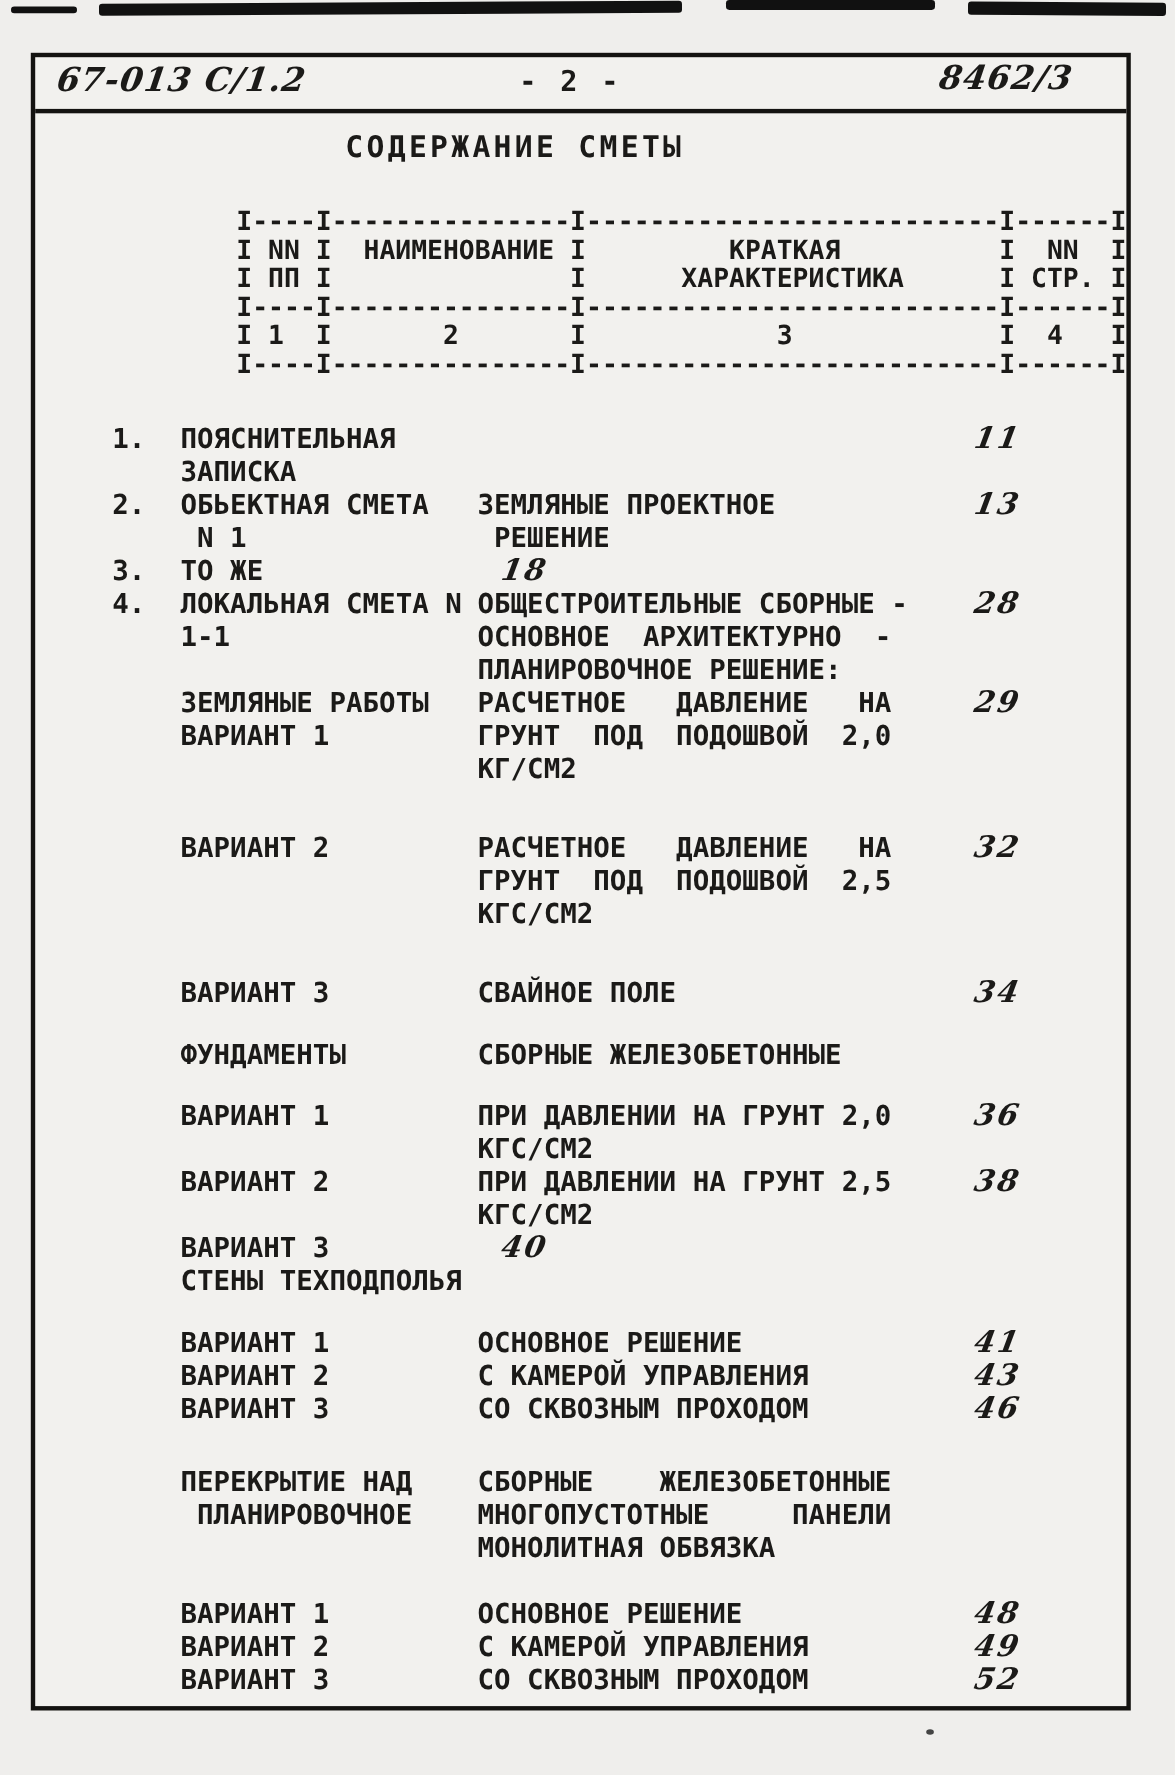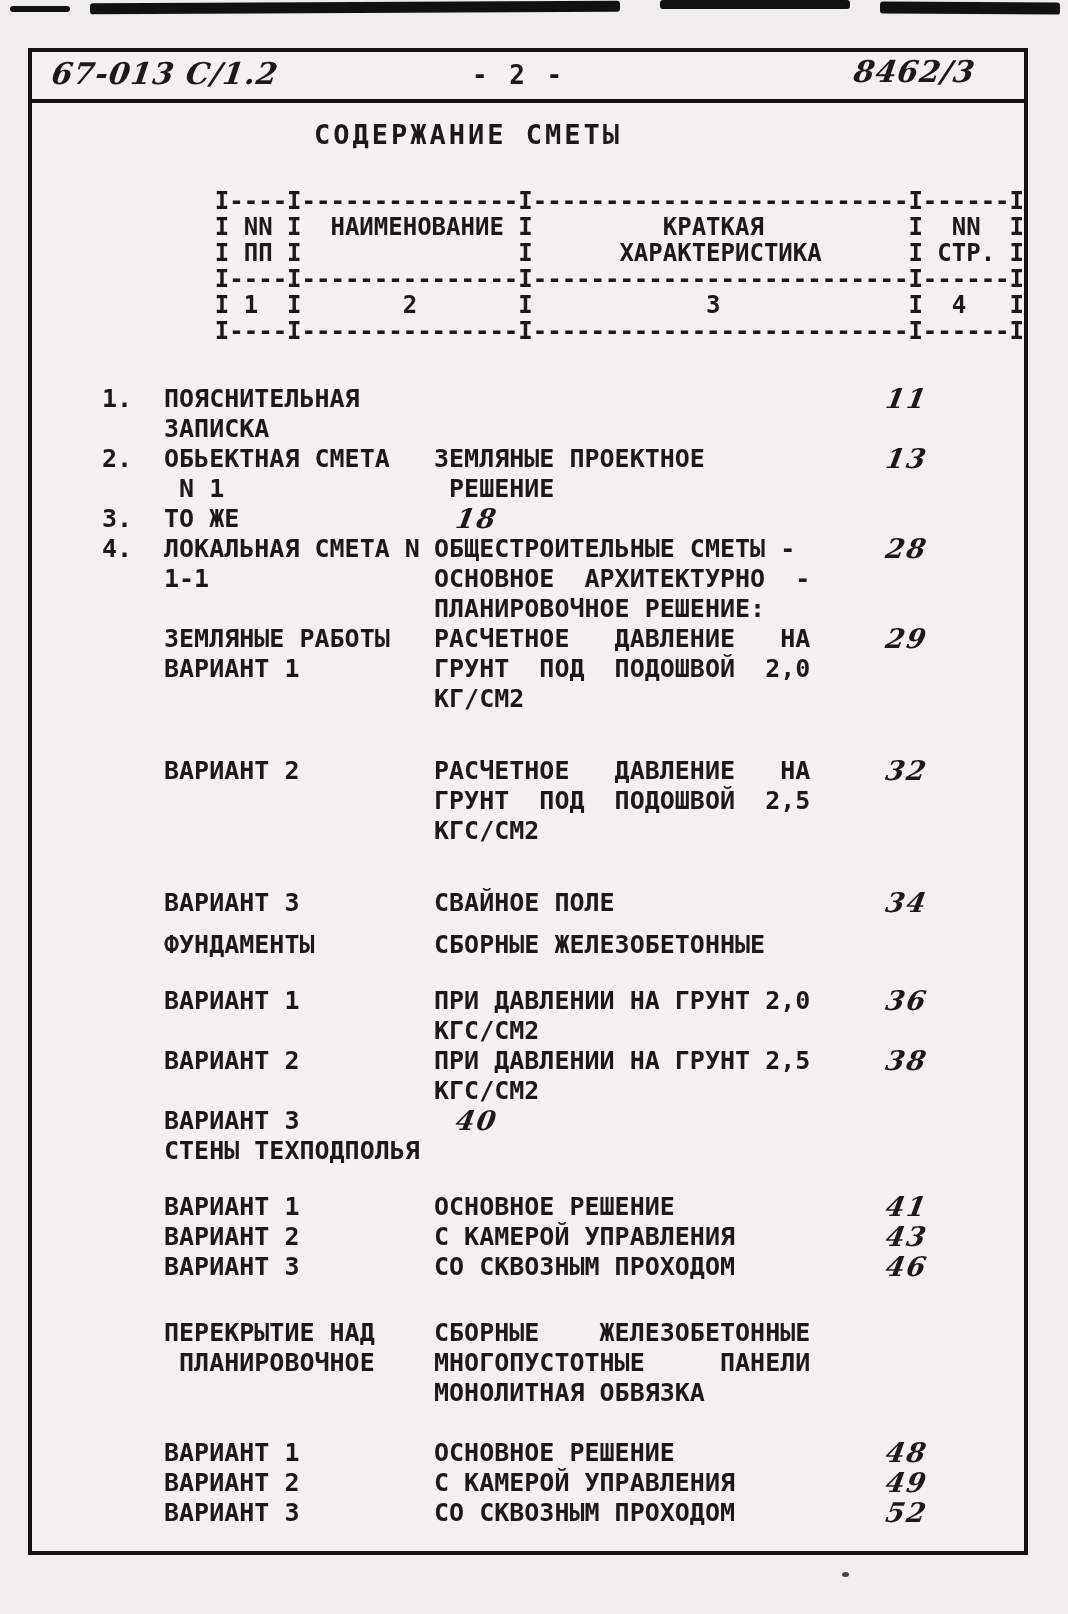--- a/index.html
+++ b/index.html
@@ -125,21 +125,21 @@
   <div class="row">
     <div class="cell num">3.</div>
     <div class="cell desc">ТО ЖЕ</div>
     <div class="cell page handwriting">18</div>
   </div>
 
   <div class="row">
     <div class="cell num">4.</div>
     <div class="cell name">ЛОКАЛЬНАЯ СМЕТА N
 1-1</div>
-    <div class="cell desc">ОБЩЕСТРОИТЕЛЬНЫЕ СМЕТЫ -
+    <div class="cell desc">ОБЩЕСТРОИТЕЛЬНЫЕ СБОРНЫЕ -
 ОСНОВНОЕ  АРХИТЕКТУРНО  -
 ПЛАНИРОВОЧНОЕ РЕШЕНИЕ:</div>
     <div class="cell page handwriting">28</div>
   </div>
 
   <div class="row">
     <div class="cell num"></div>
     <div class="cell name">ЗЕМЛЯНЫЕ РАБОТЫ
 ВАРИАНТ 1</div>
     <div class="cell desc">РАСЧЕТНОЕ   ДАВЛЕНИЕ   НА
@@ -157,21 +157,21 @@
     <div class="cell page handwriting">32</div>
   </div>
 
   <div class="row" style="margin-top: 42px;">
     <div class="cell num"></div>
     <div class="cell name">ВАРИАНТ 3</div>
     <div class="cell desc">СВАЙНОЕ ПОЛЕ</div>
     <div class="cell page handwriting">34</div>
   </div>
 
-  <div class="row" style="margin-top: 12px;">
+  <div class="row" style="margin-top: 26px;">
     <div class="cell num"></div>
     <div class="cell name">ФУНДАМЕНТЫ</div>
     <div class="cell desc">СБОРНЫЕ ЖЕЛЕЗОБЕТОННЫЕ</div>
     <div class="cell page handwriting"></div>
   </div>
 
   <div class="row" style="margin-top: 26px;">
     <div class="cell num"></div>
     <div class="cell name">ВАРИАНТ 1</div>
     <div class="cell desc">ПРИ ДАВЛЕНИИ НА ГРУНТ 2,0

